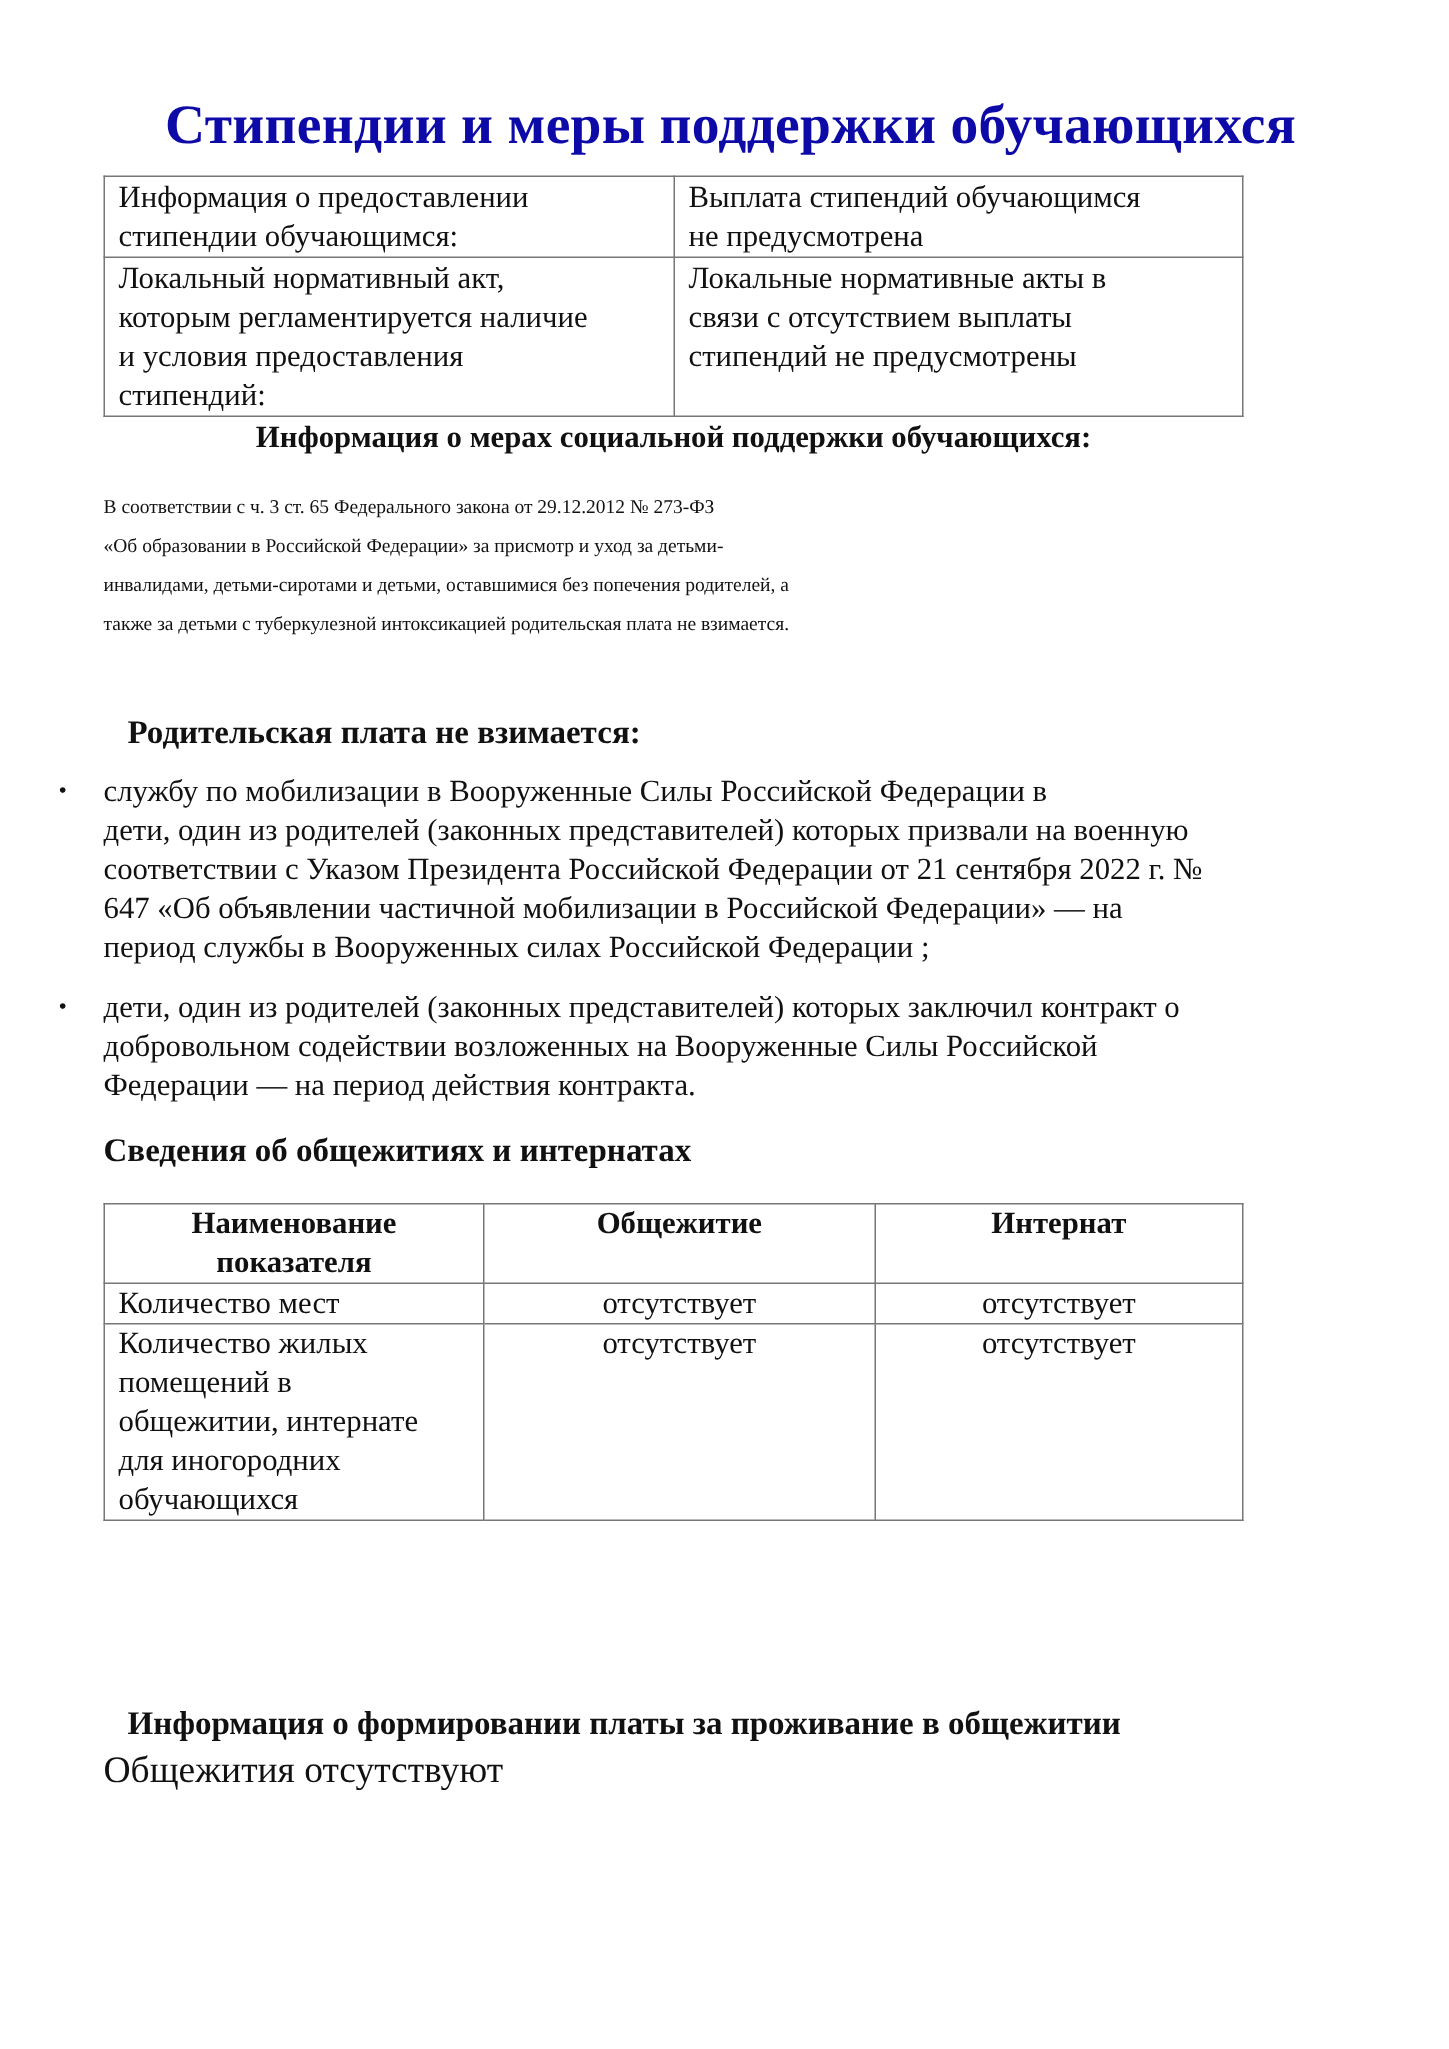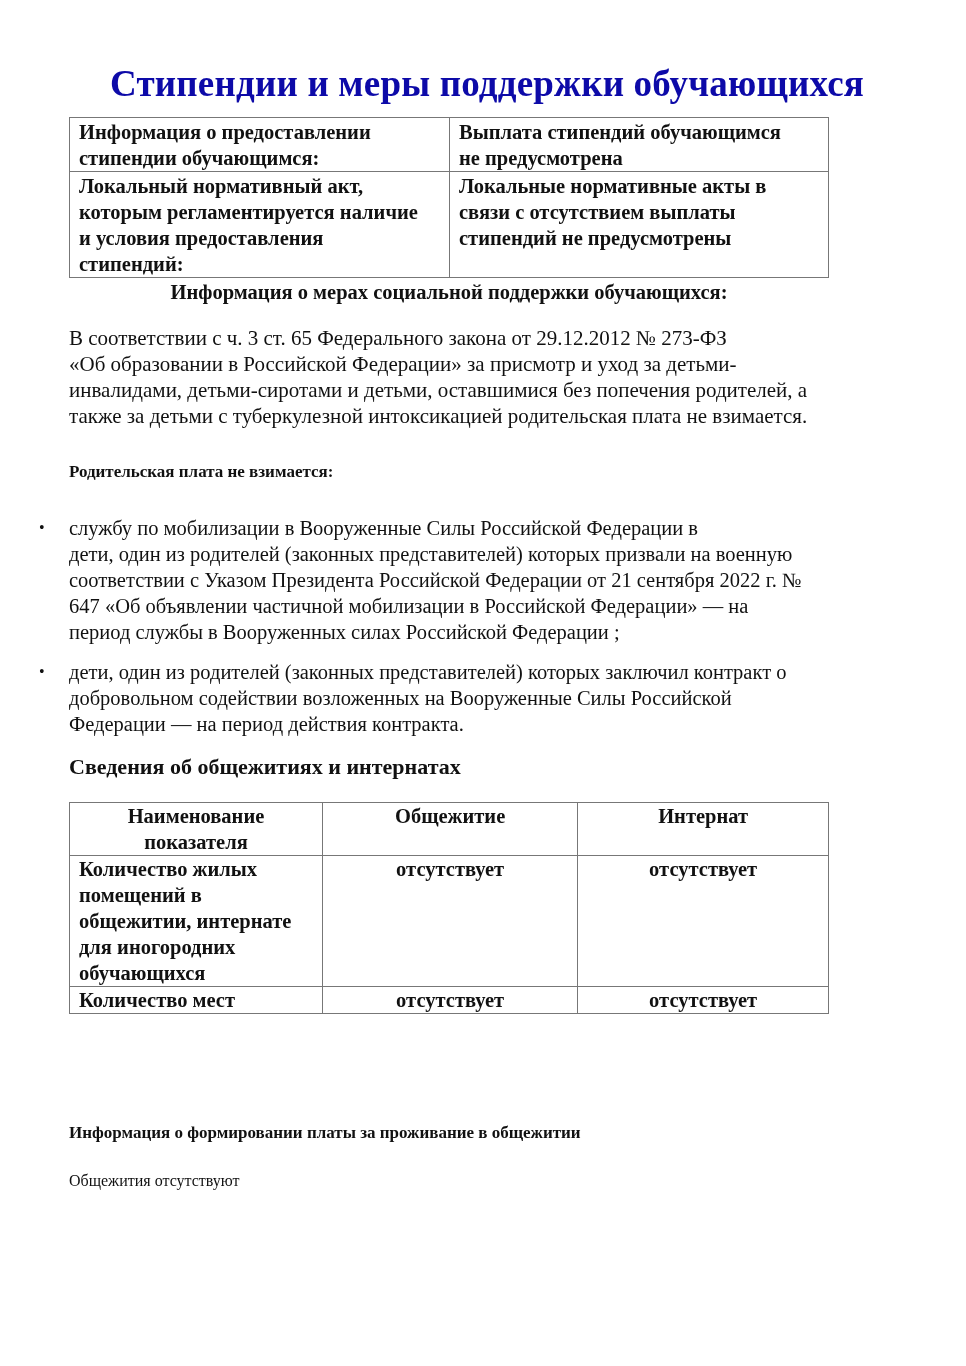--- a/index.html
+++ b/index.html
@@ -1,41 +1,41 @@
 <!DOCTYPE html>
 <html><head>
 <meta charset="utf-8">
 <style>
   html, body { margin: 0; padding: 0; background: #ffffff; }
   body { width: 966px; height: 1366px; position: relative; overflow: hidden;
          font-family: "Liberation Serif", "DejaVu Serif", serif; color: #111; }
   .title { position: absolute; left: 0; top: 58px; width: 966px; text-align: center;
            font-size: 37px; font-weight: bold; color: #0d0aa8; margin: 4px; letter-spacing: 0.2px; }
   table { border-collapse: collapse; position: absolute; }
-  td, th { border: 1px solid #777; vertical-align: top; font-size: 20.5px; line-height: 26px; font-weight: bold; }
+  td, th { border: 1px solid #777; vertical-align: top; font-size: 20.5px; line-height: 26px; }
   .t1 { left: 69px; top: 117px; width: 760px; }
   .t1 td { padding: 1px 9px 0 9px; }
   .t1 td.c1 { width: 361px; }
   .sub-center { position: absolute; left: 69px; width: 760px; top: 279px; text-align: center;
                 font-weight: bold; font-size: 20.5px; line-height: 26px; margin: 0; }
-  .para { position: absolute; left: 69px; top: 325px; width: 830px; font-size: 21px; line-height: 26px; margin: 0; }
+  .para { position: absolute; left: 69px; top: 325px; width: 830px; font-size: 13px; line-height: 26px; margin: 0; }
   .para span { display: block; white-space: nowrap; }
-  .bold-head { position: absolute; left: 69px; font-weight: bold; font-size: 17px; line-height: 26px; margin: 0; }
+  .bold-head { position: absolute; left: 69px; font-weight: bold; font-size: 22px; line-height: 26px; margin: 16px; }
   ul.bullets { position: absolute; left: 0; top: 515px; width: 900px; margin: 0; padding: 0; list-style: none; }
   ul.bullets li { position: relative; padding-left: 69px; font-size: 20.5px; line-height: 26px; margin-bottom: 14px; }
   ul.bullets li .bullet { position: absolute; left: 39px; top: 0; font-size: 16px; }
   ul.bullets li span.line { display: block; white-space: nowrap; }
   .h2 { position: absolute; left: 69px; top: 753px; font-weight: bold; font-size: 22px; line-height: 28px; margin: 0; }
   .t2 { left: 69px; top: 802px; width: 760px; }
   .t2 th, .t2 td { padding: 0 9px; }
   .t2 th { text-align: center; font-weight: bold; height: 52px; }
   .t2 th.col1 { width: 234px; }
   .t2 td.val { text-align: center; }
   .t2 td.col1 { width: 234px; }
-  .footer-text { position: absolute; left: 69px; top: 1168px; font-size: 16px; line-height: 26px; margin: 0; }
+  .footer-text { position: absolute; left: 69px; top: 1168px; font-size: 25px; line-height: 26px; margin: 0; }
 </style>
 </head>
 <body>
 
 <h1 class="title">Стипендии и меры поддержки обучающихся</h1>
 
 <table class="t1">
   <tbody>
       <tr>
     <td class="c1">
@@ -102,32 +102,32 @@
     </th>
     <th>
       <span style="display:block">Общежитие</span>
     </th>
     <th>
       <span style="display:block">Интернат</span>
     </th>
   </tr>
   <tr>
     <td class="col1">
-      <span style="display:block">Количество жилых</span>
-      <span style="display:block">помещений в</span>
-      <span style="display:block">общежитии, интернате</span>
-      <span style="display:block">для иногородних</span>
-      <span style="display:block">обучающихся</span>
+      <span style="display:block">Количество мест</span>
     </td>
     <td class="val">отсутствует</td>
     <td class="val">отсутствует</td>
   </tr>
   <tr>
     <td class="col1">
-      <span style="display:block">Количество мест</span>
+      <span style="display:block">Количество жилых</span>
+      <span style="display:block">помещений в</span>
+      <span style="display:block">общежитии, интернате</span>
+      <span style="display:block">для иногородних</span>
+      <span style="display:block">обучающихся</span>
     </td>
     <td class="val">отсутствует</td>
     <td class="val">отсутствует</td>
   </tr>
 </tbody>
   </table>
 
 <p class="bold-head" style="top:1120px">Информация о формировании платы за проживание в общежитии</p>
 <p class="footer-text">Общежития отсутствуют</p>
 

